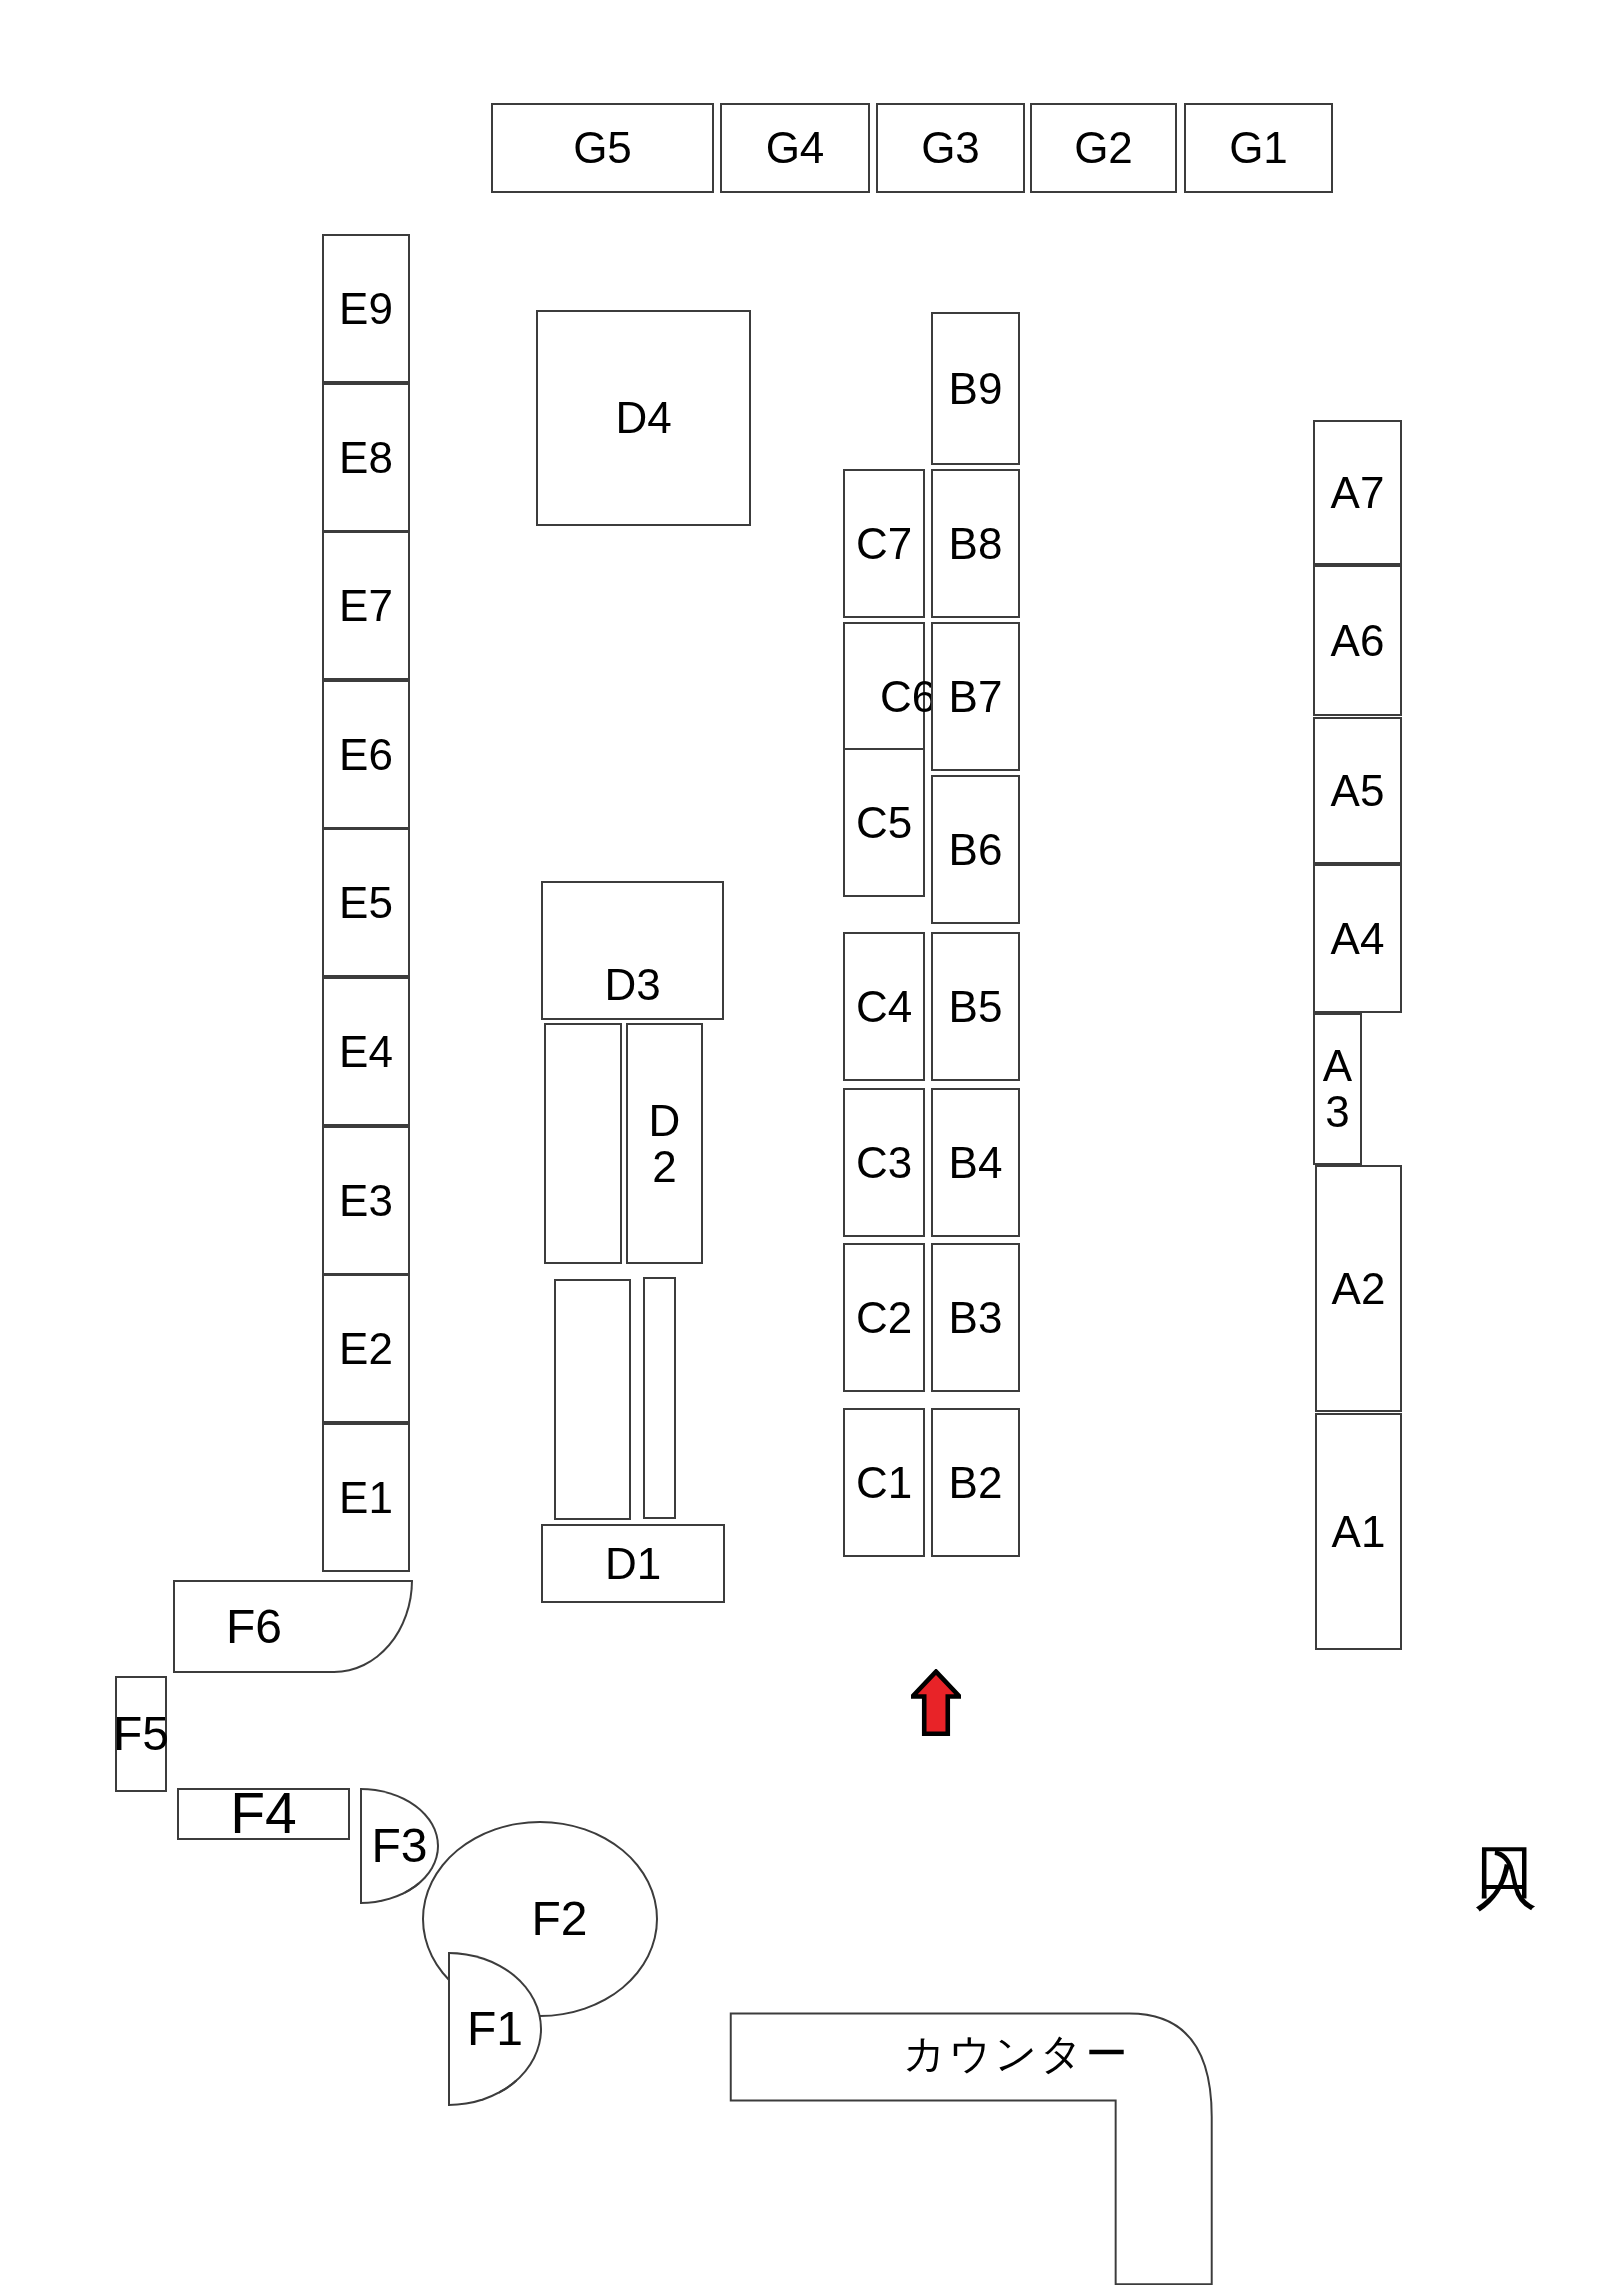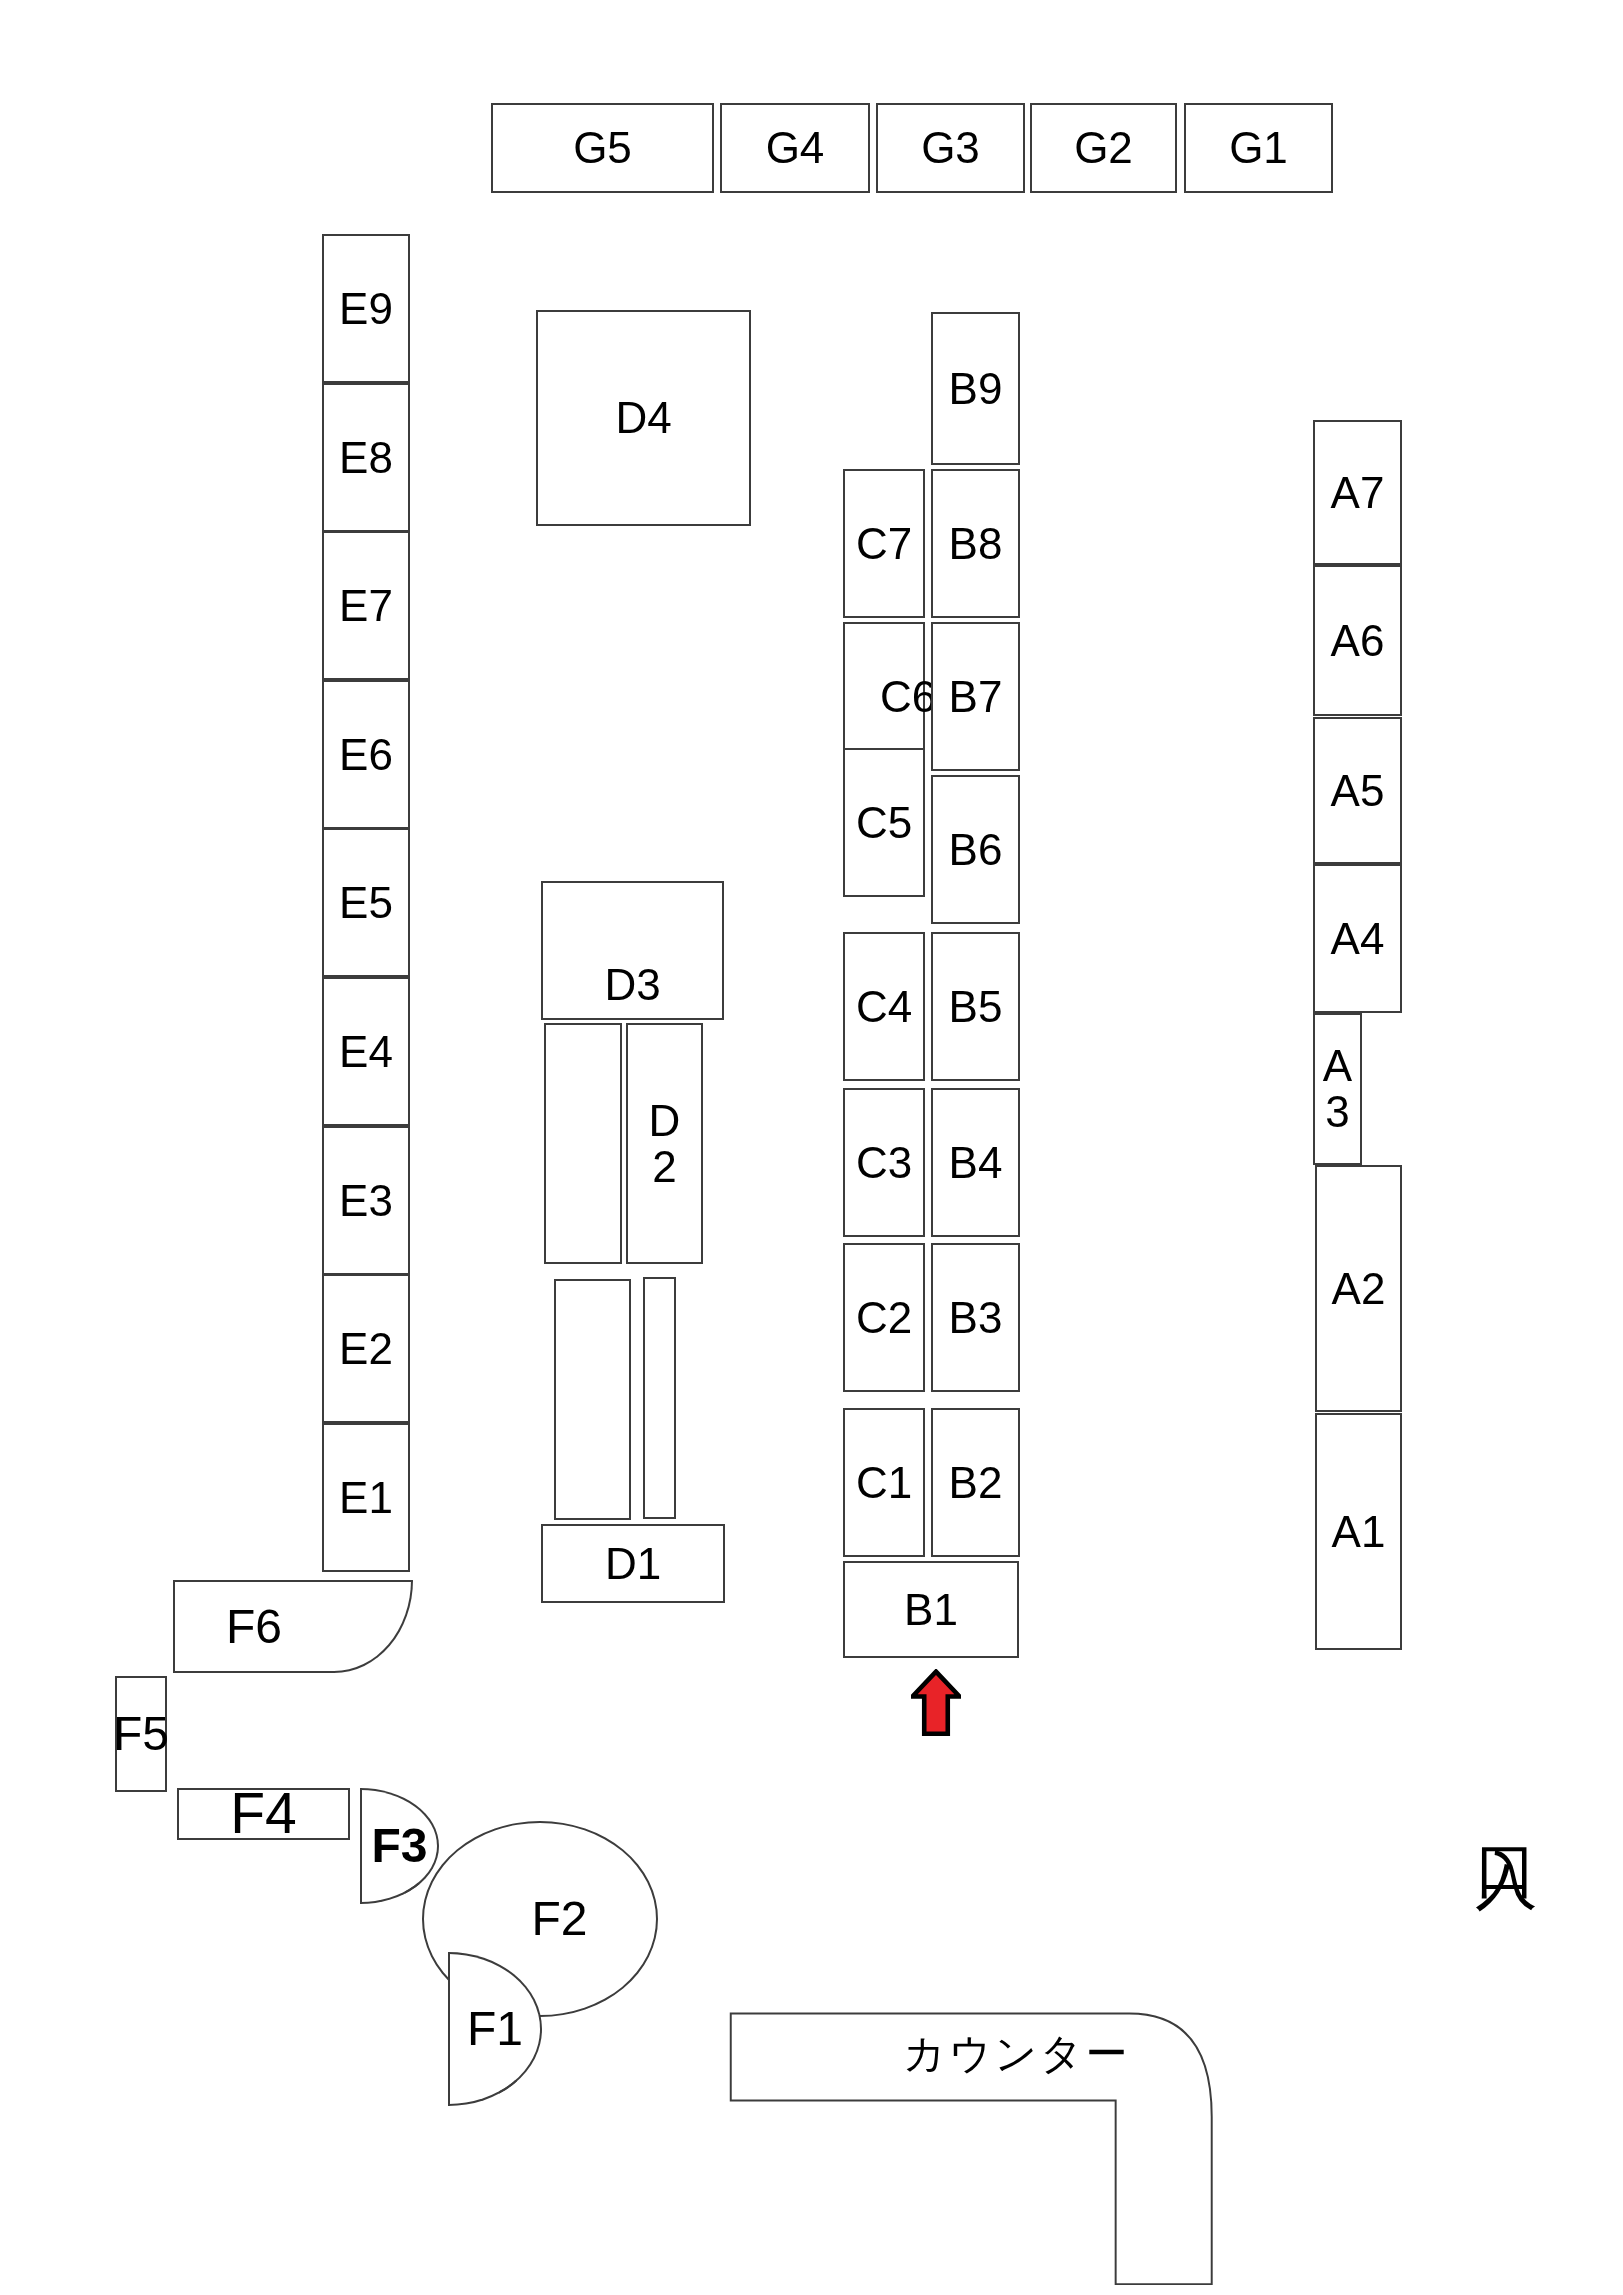--- a/index.html
+++ b/index.html
@@ -25,21 +25,21 @@
     line-height:1.04;
     white-space:pre-line;
     text-align:center;
     color:#000;
   }
   .flbl{font-size:48px;}
   .smlbl{font-size:57px;}
   
   .f6{border-bottom-right-radius:79px 93px; justify-content:flex-start; padding-left:51px;}
   
-  .dshape-f3{border-top-right-radius:79px 58px; border-bottom-right-radius:79px 58px;font-weight:bold;}
+  .dshape-f3{border-top-right-radius:79px 58px; border-bottom-right-radius:79px 58px;}
   .dshape-f1{border-top-right-radius:94px 77px; border-bottom-right-radius:94px 77px;}
   .circle{border-radius:50%;}
   .d3box{align-items:flex-end; padding-bottom:10.5px;}
   .entrance{
     position:absolute;
     writing-mode:vertical-rl;
     text-orientation:upright;
     font-size:62px;
     line-height:1.1;
     letter-spacing:5.2px;
@@ -157,23 +157,20 @@
     </div>
   <div class="box" style="left:931px;top:1088px;width:89px;height:149px;">
       <span class="lbl">B4</span>
     </div>
   <div class="box" style="left:931px;top:1243px;width:89px;height:149px;">
       <span class="lbl">B3</span>
     </div>
   <div class="box" style="left:931px;top:1408px;width:89px;height:149px;">
       <span class="lbl">B2</span>
     </div>
-  <div class="box" style="left:843px;top:1561px;width:176px;height:97px;">
-      <span class="lbl">B1</span>
-    </div>
 
   <svg style="left:911px;top:1669px;" width="50" height="68" viewBox="0 0 76 104">
     <polygon points="38,4 74,42 56,42 56,99 20,99 20,42 2,42" fill="#e82328" stroke="#000000" stroke-width="7" stroke-linejoin="miter"></polygon>
   </svg>
 
   <div class="box" style="left:1313px;top:420px;width:89px;height:145px;">
       <span class="lbl">A7</span>
     </div>
   <div class="box" style="left:1313px;top:565px;width:89px;height:151px;">
       <span class="lbl">A6</span>

